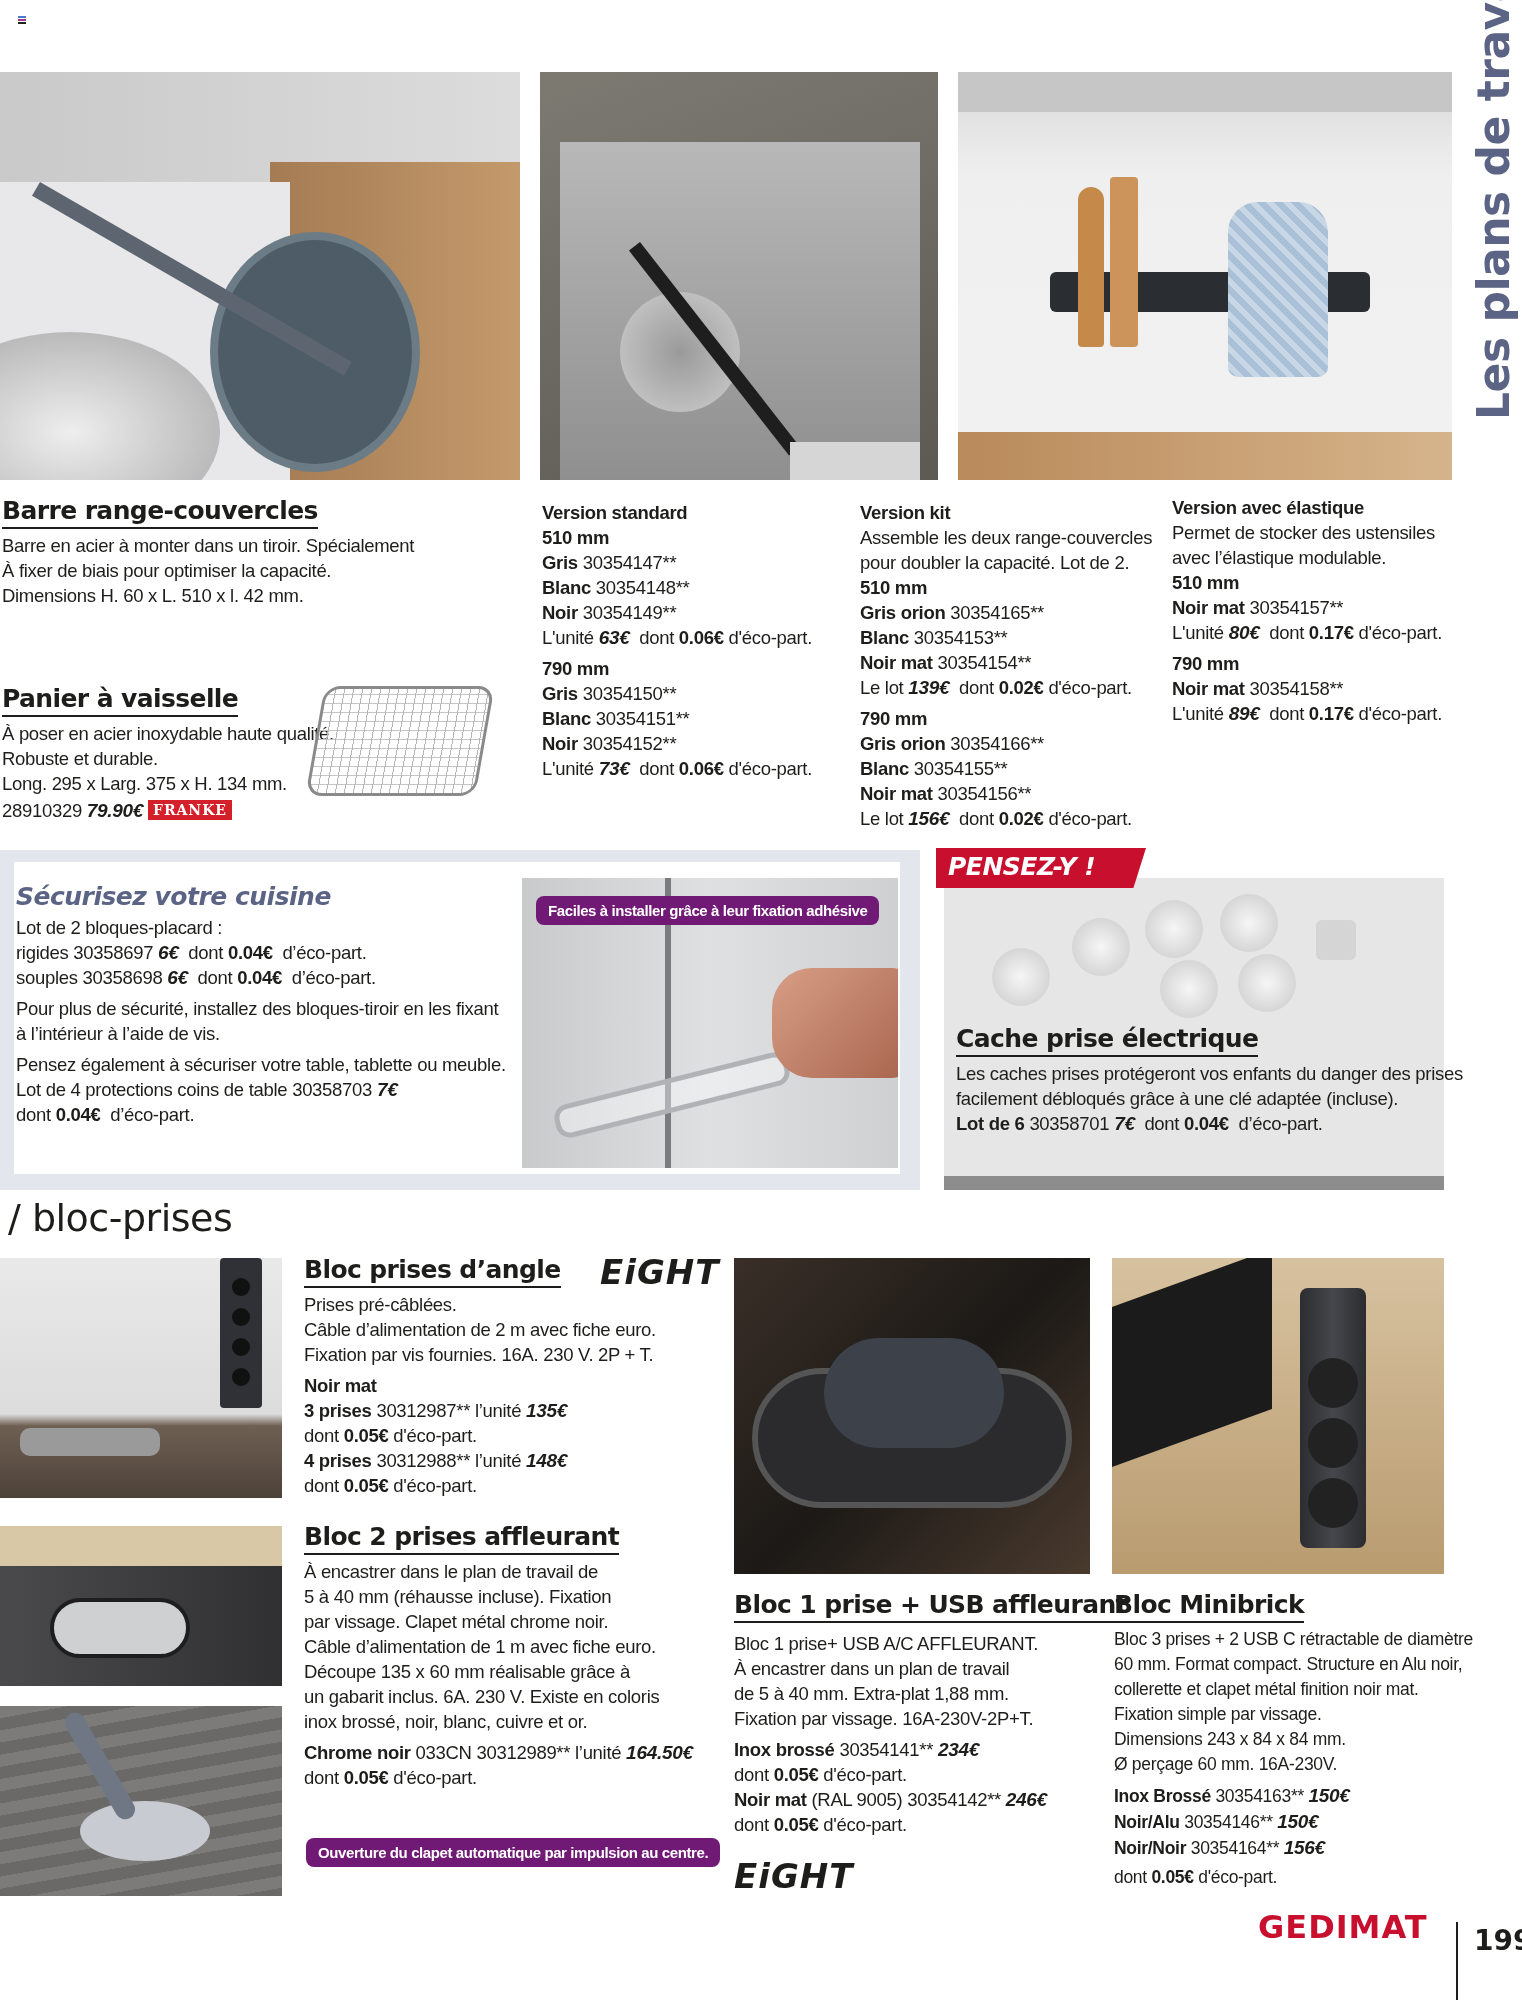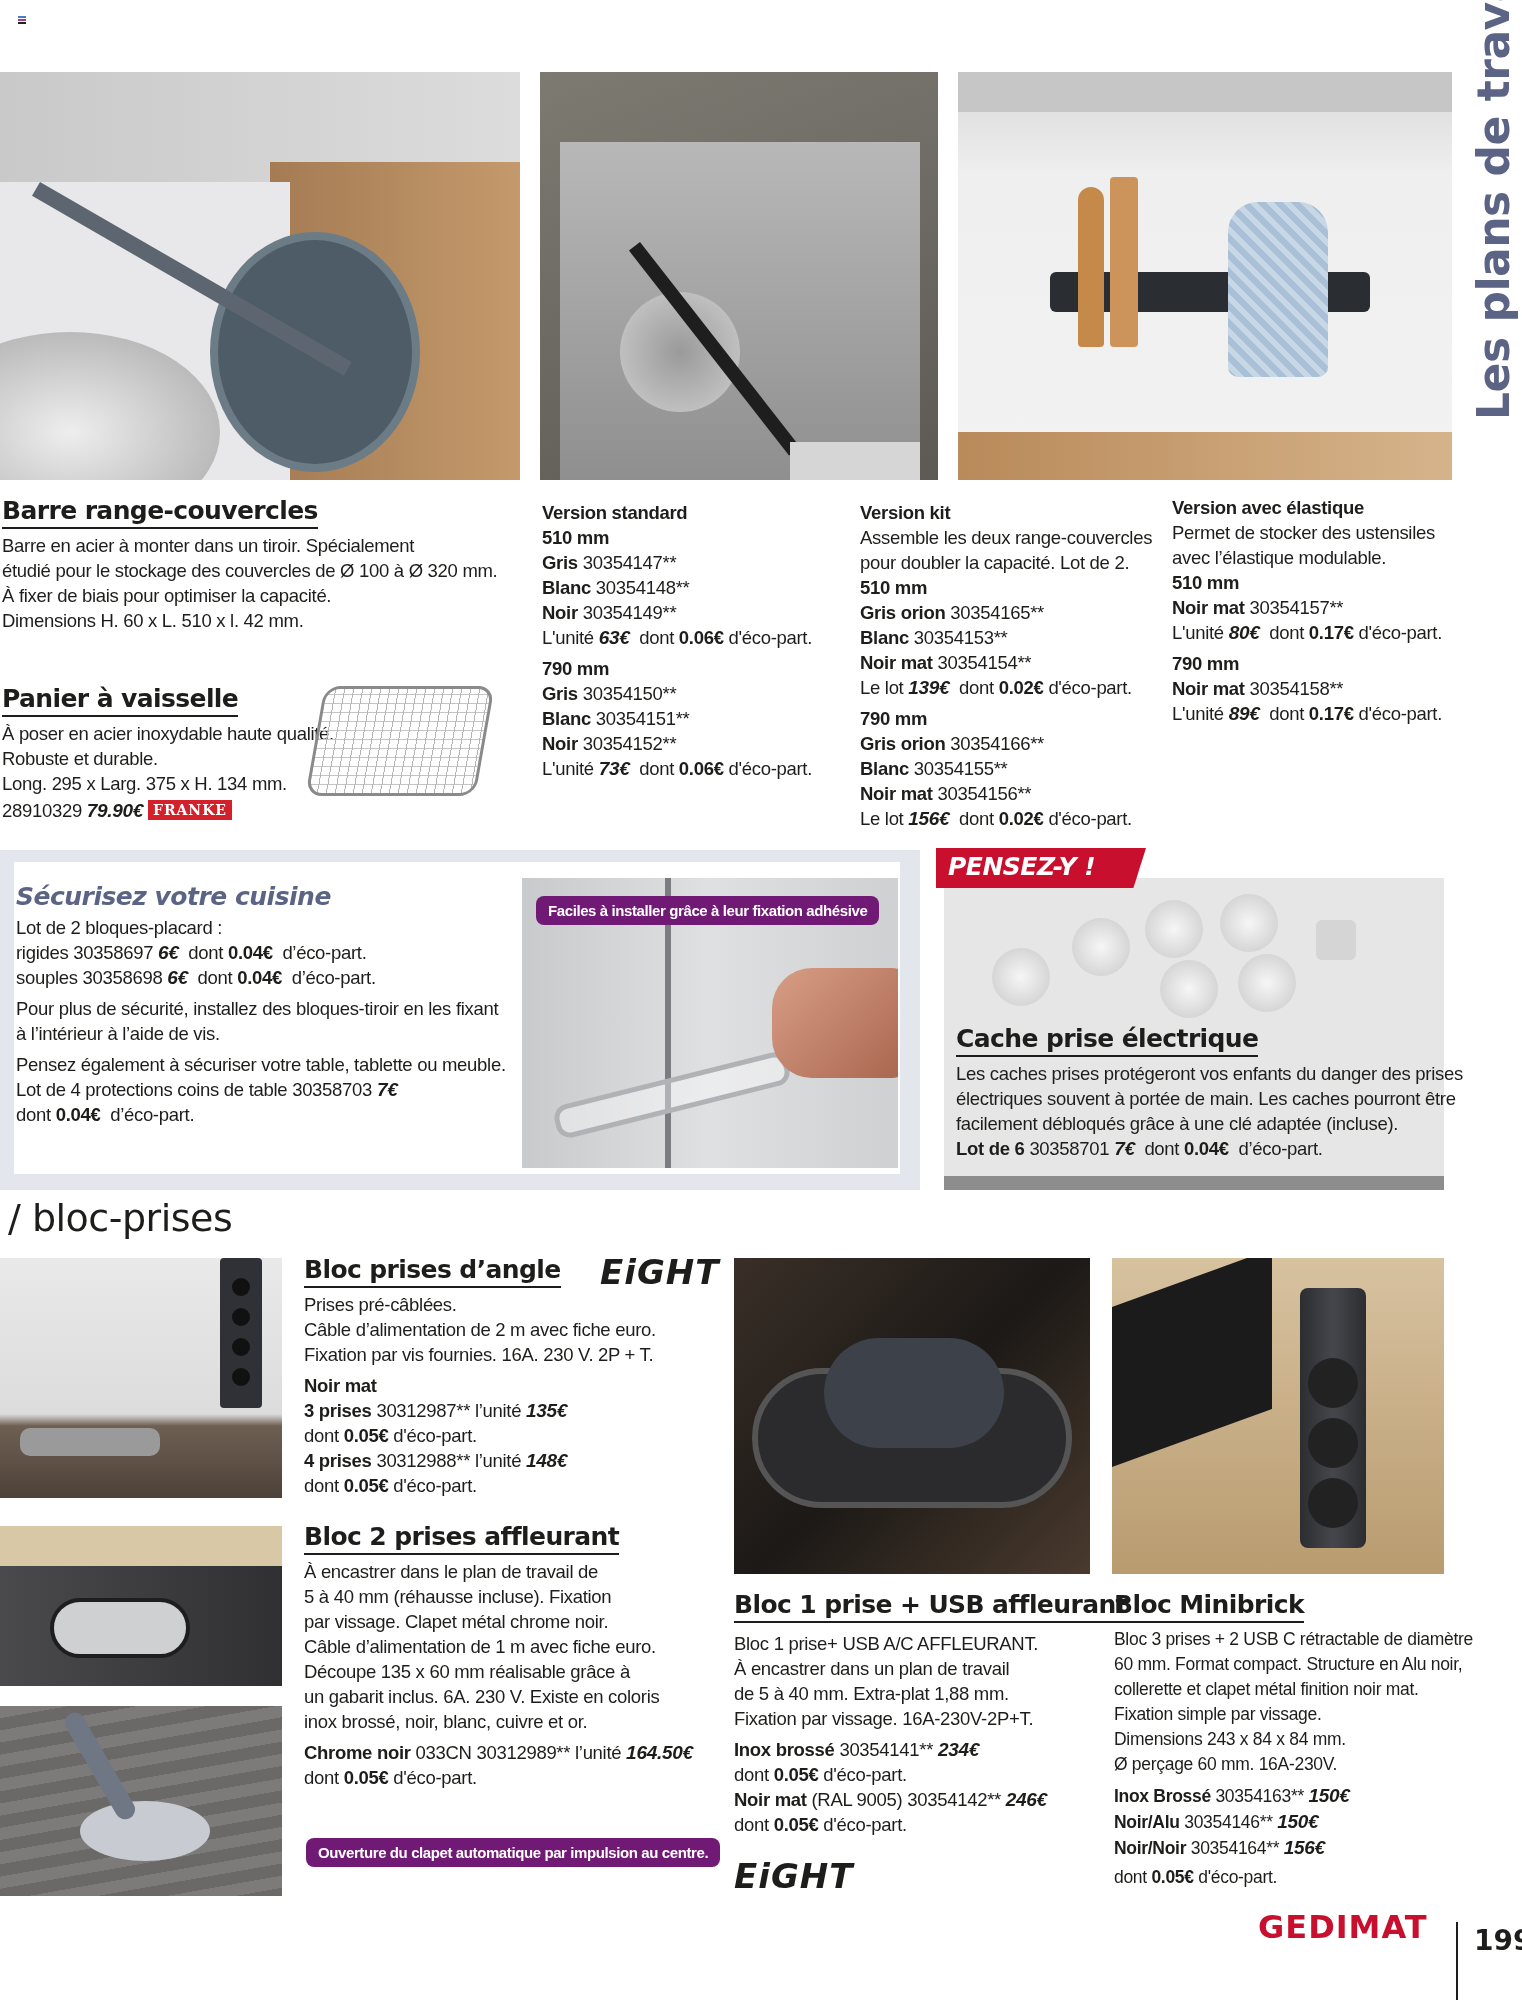--- a/index.html
+++ b/index.html
@@ -47,21 +47,20 @@
   <div style="position:absolute;left:120px;top:115px;width:26px;height:160px;background:#c58a4a;border-radius:13px 13px 4px 4px;"></div>
   <div style="position:absolute;left:152px;top:105px;width:28px;height:170px;background:#cc935a;border-radius:4px;"></div>
   <div style="position:absolute;left:270px;top:130px;width:100px;height:175px;border-radius:30px 30px 10px 10px;background:repeating-linear-gradient(45deg,#a9c0d6 0 6px,#c8d7e6 6px 12px);"></div>
   <div style="position:absolute;left:0;top:360px;width:494px;height:48px;background:linear-gradient(90deg,#b98a5a,#d6b48b);"></div>
 </div>
 
 <div class="abs" style="left:2px;top:496px;">
   <div class="h-prod">Barre range-couvercles</div>
   <div class="cond" style="margin-top:4px;">
     <span class="line">Barre en acier à monter dans un tiroir. Spécialement</span>
-    <span class="line">étudié pour le stockage des couvercles de Ø 100 à Ø 320 mm.</span>
     <span class="line">À fixer de biais pour optimiser la capacité.</span>
     <span class="line">Dimensions H. 60 x L. 510 x l. 42 mm.</span>
   </div>
 </div>
 
 <div class="abs cond" style="left:542px;top:500px;">
   <span class="line b">Version standard</span>
   <span class="line b">510 mm</span>
   <span class="line"><b>Gris</b> <span>30354147**</span></span>
   <span class="line"><b>Blanc</b> <span>30354148**</span></span>
@@ -148,21 +147,20 @@
   <div style="position:absolute;left:165px;top:20px;width:58px;height:58px;border-radius:50%;background:radial-gradient(#f6f6f6,#c8c8c8);"></div>
   <div style="position:absolute;left:180px;top:80px;width:58px;height:58px;border-radius:50%;background:radial-gradient(#f6f6f6,#c8c8c8);"></div>
   <div style="position:absolute;left:240px;top:14px;width:58px;height:58px;border-radius:50%;background:radial-gradient(#f6f6f6,#c8c8c8);"></div>
   <div style="position:absolute;left:258px;top:74px;width:58px;height:58px;border-radius:50%;background:radial-gradient(#f6f6f6,#c8c8c8);"></div>
   <div style="position:absolute;left:336px;top:40px;width:40px;height:40px;border-radius:6px;background:#d5d5d5;"></div>
 </div>
 <div class="abs" style="left:956px;top:1024px;">
   <div class="h-prod">Cache prise électrique</div>
   <div class="cond" style="margin-top:4px;">
     <span class="line">Les caches prises protégeront vos enfants du danger des prises</span>
-    <span class="line">électriques souvent à portée de main. Les caches pourront être</span>
     <span class="line">facilement débloqués grâce à une clé adaptée (incluse).</span>
     <span class="line"><b>Lot de 6</b> <span>30358701</span> <b class="heavy">7€</b>&nbsp; <span>dont</span> <b>0.04€</b>&nbsp; <span>d’éco-part.</span></span>
   </div>
 </div>
 
 <div class="abs" style="left:8px;top:1196px;font-family:'DejaVu Sans',sans-serif;font-size:38px;color:#1d1d1b;letter-spacing:-0.5px;">/ bloc-prises</div>
 
 <div class="photo" style="left:0;top:1258px;width:282px;height:240px;background:linear-gradient(180deg,#e9e9ea 0%,#dcdcdd 65%,#6e5f52 70%,#4d4239 100%);">
   <div style="position:absolute;left:220px;top:0;width:42px;height:150px;background:#2f3136;border-radius:4px;"></div>
   <div style="position:absolute;left:232px;top:20px;width:18px;height:18px;border-radius:50%;background:#111;"></div>

